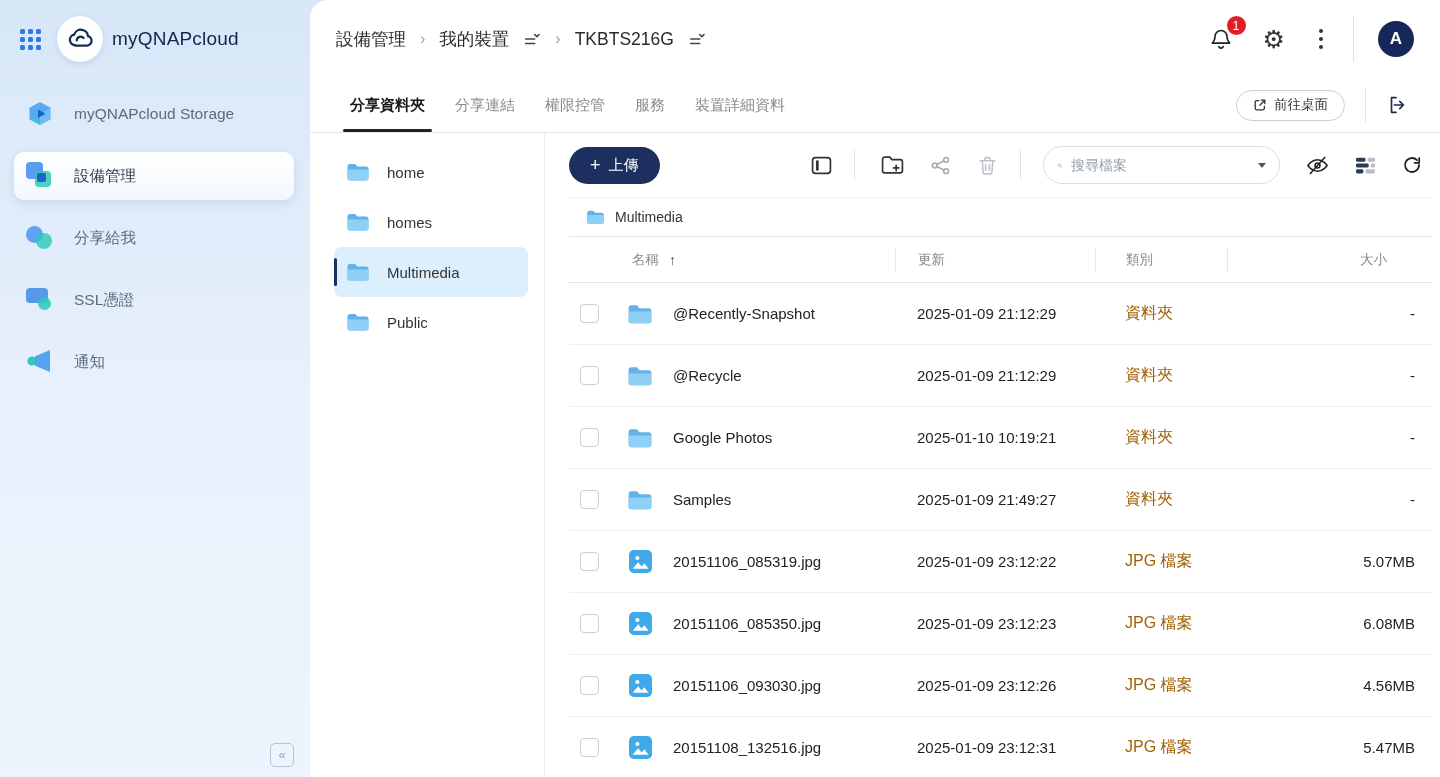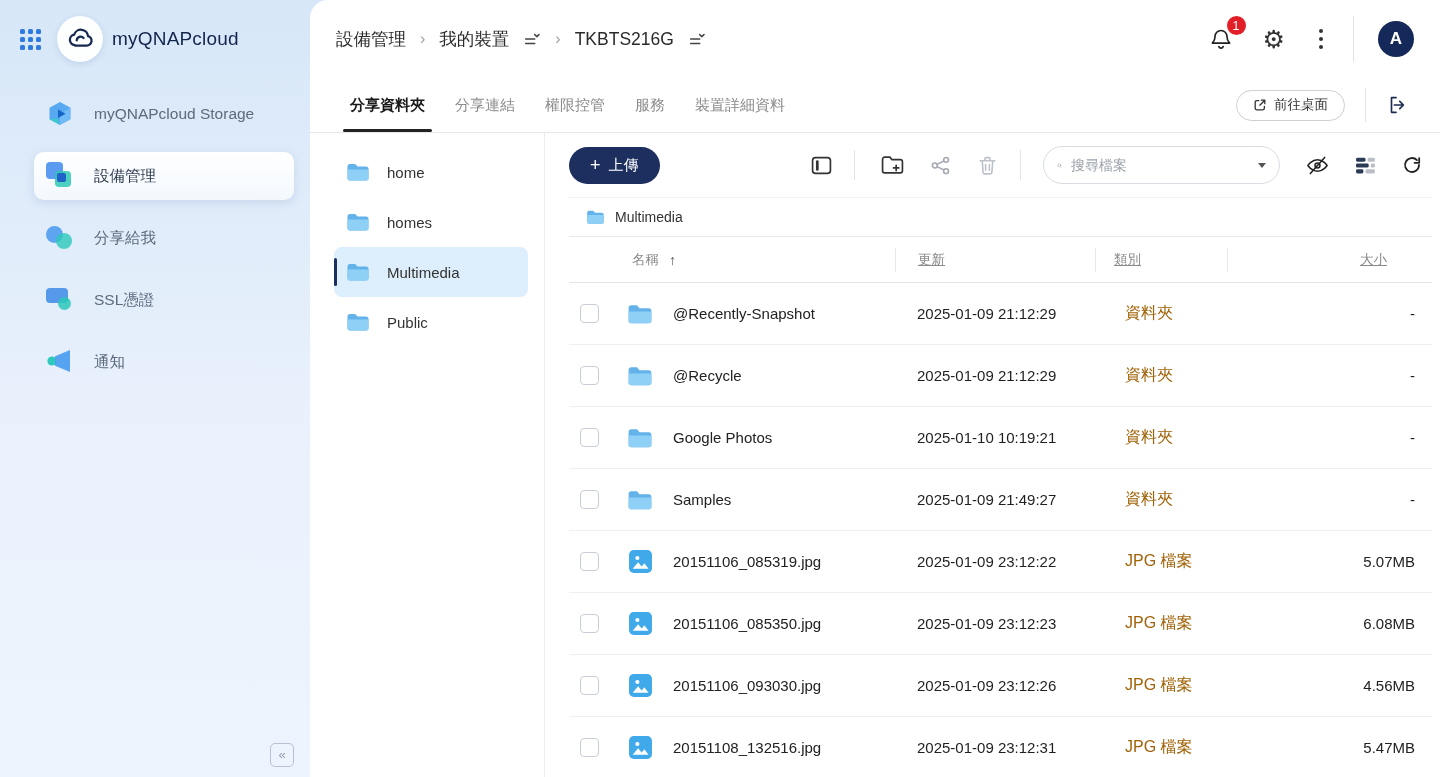--- a/index.html
+++ b/index.html
@@ -11,21 +11,21 @@
   }
   
   .sidebar { flex:0 0 310px; position:relative; padding-top:14px; }
   .logo-row { display:flex; align-items:center; height:50px; padding-left:20px; }
   .grid-icon { display:grid; grid-template-columns:repeat(3,5px); grid-gap:3px; cursor:pointer; }
   .grid-icon span { width:5px; height:5px; background:#2e7ae0; border-radius:1.5px; }
   .logo-circle { width:46px; height:46px; background:#fdfefe; border-radius:50%;
     margin-left:16px; display:flex; align-items:center; justify-content:center;
     box-shadow:0 2px 6px rgba(70,110,180,.18); }
   .brand-name { margin-left:9px; font-size:19px; font-weight:normal; color:#13254d; letter-spacing:.2px; }
-  .side-nav { margin-top:26px;padding-left:20px; }
+  .side-nav { margin-top:26px; }
   .side-item { height:48px; margin:0 16px 14px 14px; display:flex; align-items:center;
     padding-left:12px; border-radius:10px; cursor:pointer; }
   .side-item .si-icon { width:30px; height:28px; position:relative; flex:0 0 30px; }
   .side-item .si-label { margin-left:18px; font-size:15.5px; color:#5d6b7d; }
   .side-item.active { background:linear-gradient(180deg,#ffffff,#f3f8fe);
     box-shadow:0 3px 10px rgba(90,120,170,.18); }
   .side-item.active .si-label { color:#2e3c4f; }
   
   .ic-dm .sq-a { position:absolute; left:0; top:0; width:17px; height:17px; background:#5b9cf0; border-radius:4px; }
   .ic-dm .sq-b { position:absolute; left:9px; top:9px; width:16px; height:16px; background:rgba(46,200,180,.85); border-radius:4px; }
@@ -95,23 +95,23 @@
   .search-box input::placeholder { color:#9aa1aa; }
   .caret-down { width:0; height:0; border-left:4.5px solid transparent; border-right:4.5px solid transparent;
     border-top:5.5px solid #555; margin-left:6px; cursor:pointer; }
   .path-row { height:40px; display:flex; align-items:center; gap:10px; padding-left:17px;
     border-top:1px solid #f1f1f1; border-bottom:1px solid #e8e8e8; font-size:14px; color:#333; }
   
   .tbl-header { display:grid; grid-template-columns:46px 50px 1fr 200px 132px 205px;
     height:46px; align-items:center; border-bottom:1px solid #e5e5e5; color:#8a8a8a; font-size:13.5px; }
   .th-name { grid-column:2 / 4; padding-left:17px; display:flex; align-items:center; gap:10px; }
   .th-name .sort-arrow { color:#555; font-size:14px; }
-  .th-cell { border-left:1px solid #e8e8e8; height:24px; line-height:24px;text-decoration:underline; }
+  .th-cell { border-left:1px solid #e8e8e8; height:24px; line-height:24px; }
   .th-updated { padding-left:22px; }
-  .th-type { padding-left:18px; }
+  .th-type { padding-left:30px; }
   .th-size { text-align:right; padding-right:45px; }
   .rows { flex:1; overflow:hidden; }
   .frow { display:grid; grid-template-columns:46px 50px 1fr 200px 132px 205px;
     height:62px; align-items:center; border-bottom:1px solid #efefef; font-size:15px; color:#222; cursor:pointer; }
   .cell-check { padding-left:11px; }
   .checkbox { width:19px; height:19px; border:1.5px solid #c9ced6; border-radius:4px; background:#fff; cursor:pointer; }
   .cell-icon { display:flex; justify-content:center; }
   .cell-name { padding-left:8px; overflow:hidden; text-overflow:ellipsis; white-space:nowrap; }
   .cell-updated { padding-left:22px; color:#1f1f1f; }
   .cell-type { padding-left:30px; font-size:16px; color:#a16207; }

